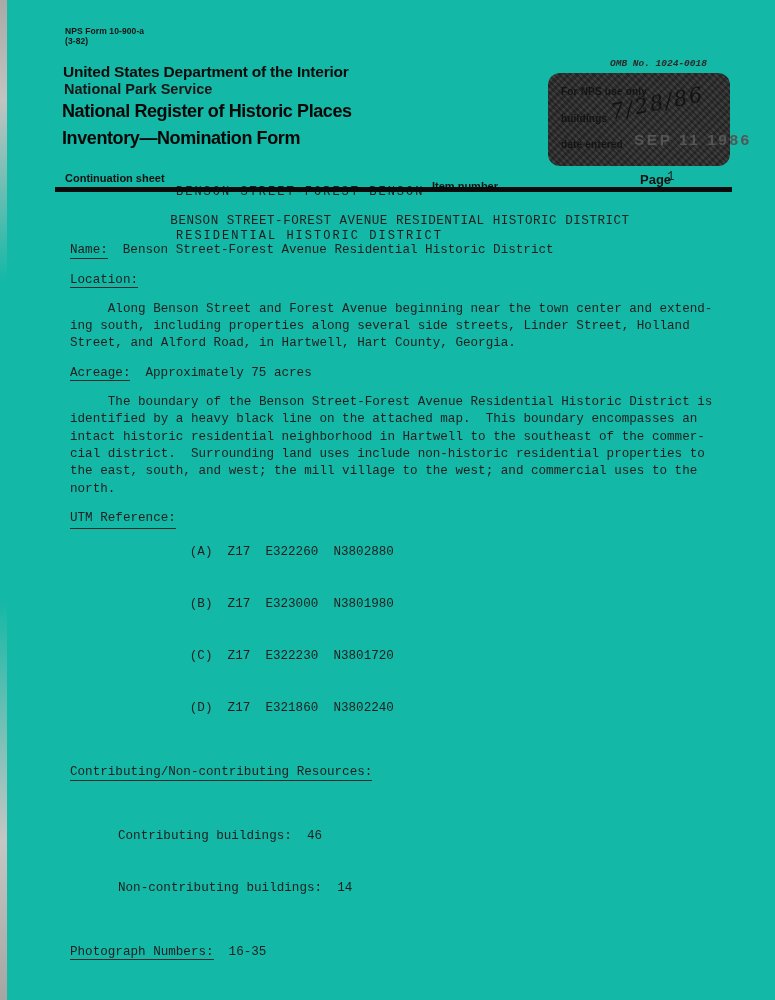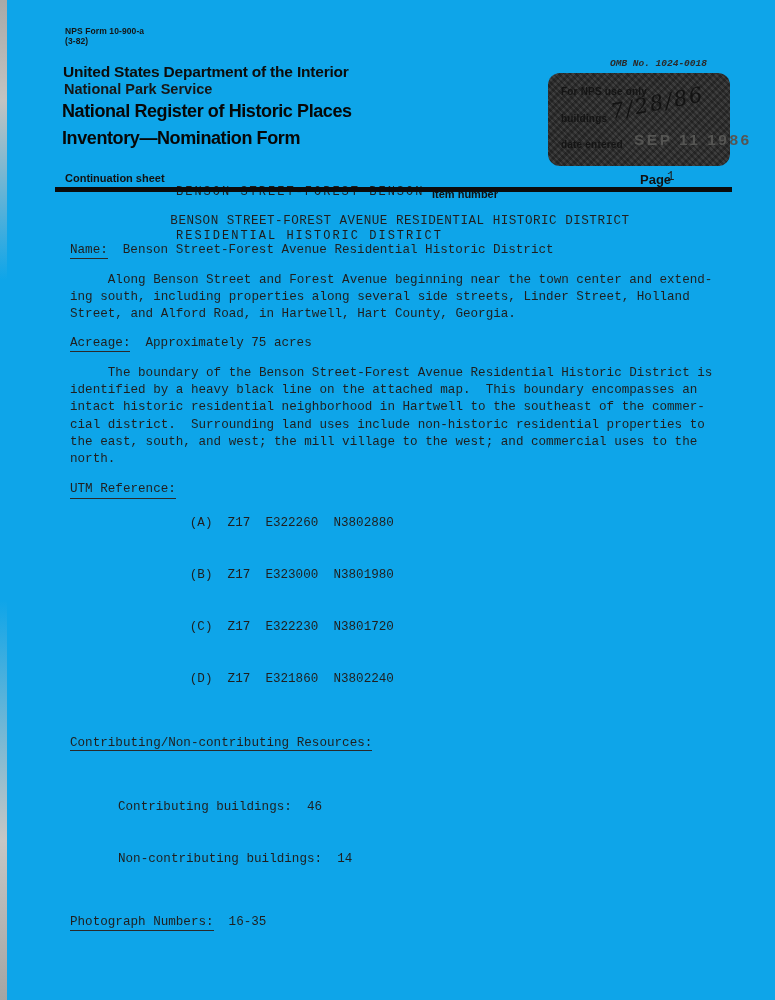--- a/index.html
+++ b/index.html
@@ -4,21 +4,21 @@
 <style>
   html,body { margin:0; padding:0; }
   body {
     width:775px; height:1000px;
     background:#fcfcfb;
     font-family:"Liberation Sans", sans-serif;
     position:relative;
     overflow:hidden;
     color:#1e1e1e;
   }
-  .page { position:absolute; inset:0; background:#0ea5e9; }
+  .page { position:absolute; inset:0; background:#14b8a6; }
 
   
   .scan-edge {
     position:absolute; left:0; top:0; width:7px; height:100%;
     background:linear-gradient(180deg,
       #a9a9a7 0%, #c3c3c1 10%, rgba(200,200,198,0) 28%,
       rgba(200,200,198,0) 60%, #c6c6c4 84%, #a5a5a3 100%);
   }
 
   
@@ -78,21 +78,21 @@
   }
 
   
   .cont-label { position:absolute; left:65px; top:172px; font-size:11px; font-weight:700; color:#111; }
   .sheet-name {
     position:absolute; left:176px; top:156px;
     font-family:"Liberation Mono","DejaVu Sans Mono",monospace;
     font-size:12px; line-height:14.5px; color:#1c1c1c; letter-spacing:2px;
     white-space:pre;
   }
-  .item-label { position:absolute; left:432px; top:188px; font-size:11px; font-weight:700; color:#111; }
+  .item-label { position:absolute; left:432px; top:180px; font-size:11px; font-weight:700; color:#111; }
   .item-value { position:absolute; left:500px; top:171px;
     font-family:"Liberation Mono","DejaVu Sans Mono",monospace; font-size:12px; color:#1c1c1c; }
   .page-label { position:absolute; left:624px; top:172px; font-size:13px; font-weight:700; color:#111;padding-left:16px; }
   .page-value { position:absolute; left:667px; top:170px;
     font-family:"Liberation Mono","DejaVu Sans Mono",monospace; font-size:12.5px; color:#1c1c1c; }
   .header-rule {
     position:absolute; left:55px; top:187px; width:677px; height:4.5px;
     background:#0b0b0b;
   }
 
@@ -150,20 +150,21 @@
   <div class="page-label">Page</div>
   <div class="page-value">1</div>
   <div class="header-rule"></div>
 
   <main class="doc-body">
 
     <div class="blk doc-title">BENSON STREET-FOREST AVENUE RESIDENTIAL HISTORIC DISTRICT</div>
 
     <div class="blk"><span class="u">Name:</span><span class="fld-val">Benson Street-Forest Avenue Residential Historic District</span></div>
 
+    <div class="blk"><span class="u">Location:</span></div>
 
     <div class="blk pre">     Along Benson Street and Forest Avenue beginning near the town center and extend-
 ing south, including properties along several side streets, Linder Street, Holland
 Street, and Alford Road, in Hartwell, Hart County, Georgia.</div>
 
     <div class="blk"><span class="u">Acreage:</span><span class="fld-val">Approximately 75 acres</span></div>
 
 
     <div class="blk pre">     The boundary of the Benson Street-Forest Avenue Residential Historic District is
 identified by a heavy black line on the attached map.  This boundary encompasses an

